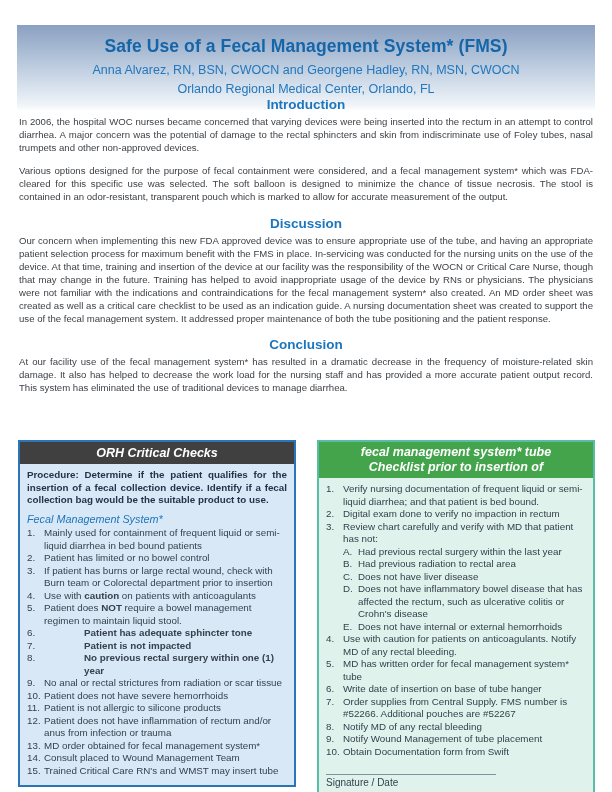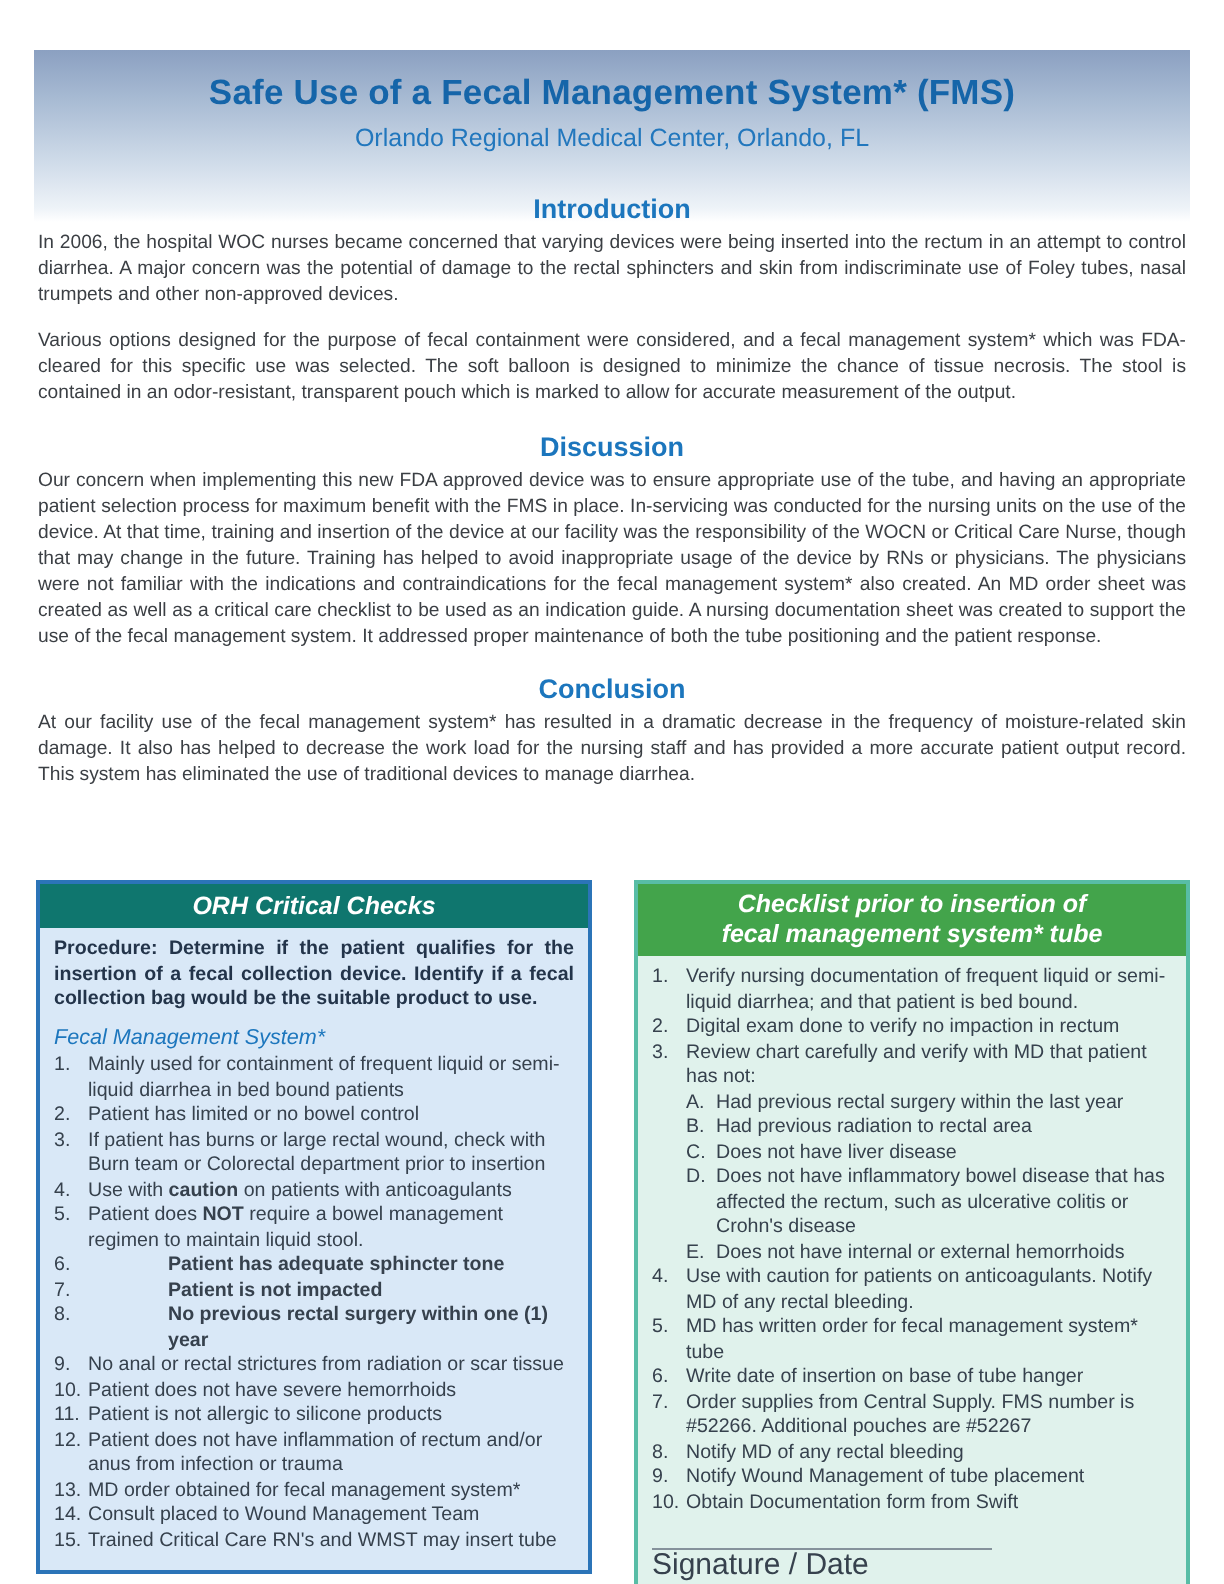--- a/index.html
+++ b/index.html
@@ -33,45 +33,46 @@
   .panels-row{
     position:absolute;left:18px;top:440px;width:577px;display:flex;
     justify-content:space-between;align-items:flex-start;
   }
   .panel{width:278px;box-sizing:border-box;}
   .panel.orh{border:2px solid #2b74b8;background:#d9e8f7;}
   .panel.checklist{border:2px solid #58bda6;background:#e0f2ec;}
   .panel-header{
     text-align:center;font-style:italic;font-weight:bold;color:#ffffff;font-size:12.5px;
   }
-  .panel.orh .panel-header{background:#0f766e;padding:4px 0 4px 0;}
+  .panel.orh .panel-header{background:#404040;padding:4px 0 4px 0;}
   .panel.checklist .panel-header{background:#43a44b;padding:3px 0 4px 0;line-height:14.5px;}
   .panel-body{padding:5px 7px 8px 7px;font-size:9.8px;line-height:12.5px;color:#36414d;}
   .procedure-text{font-weight:bold;color:#23344a;margin:0 0 6px 0;text-align:justify;}
   .fms-subheading{
     font-style:italic;font-weight:normal;color:#1c76bd;font-size:10.8px;margin:0 0 2px 0;
   }
   .chk-list{list-style:none;margin:0;padding:0;}
   .chk-item{display:flex;align-items:flex-start;}
   .chk-item .num{flex:0 0 17px;}
   .chk-item .txt{flex:1;}
   .chk-item .txt.b{font-weight:bold;padding-left:40px;}
   .sublist{margin-top:0;}
   .chk-item.sub .num{flex:0 0 15px;}
   .signature-block{margin-top:16px;}
   .signature-line{width:170px;border-top:1px solid #85929b;margin-bottom:2px;}
-  .signature-label{font-size:15px;color:#36414d;}
+  .signature-label{font-size:10px;color:#36414d;}
 </style>
 </head>
 <body>
 
 <div class="page">
 
   <div class="header-band">
     <h1 class="page-title">Safe Use of a Fecal Management System* (FMS)</h1>
+    <div class="authors-line">Anna Alvarez, RN, BSN, CWOCN and Georgene Hadley, RN, MSN, CWOCN</div>
     <div class="institution-line">Orlando Regional Medical Center, Orlando, FL</div>
   </div>
 
   <div class="sections">
     <h2 class="section-heading">Introduction</h2>
     <p class="body-par">In 2006, the hospital WOC nurses became concerned that varying devices were being inserted into the rectum in an attempt to control diarrhea.  A major concern was the potential of damage to the rectal sphincters and skin from indiscriminate use of Foley tubes, nasal trumpets and other non-approved devices.</p>
     <p class="body-par">Various options designed for the purpose of fecal containment were considered, and a fecal management system* which was FDA-cleared for this specific use was selected. The soft balloon is designed to minimize the chance of tissue necrosis. The stool is contained in an odor-resistant, transparent pouch which is marked to allow for accurate measurement of the output.</p>
 
     <h2 class="section-heading spaced">Discussion</h2>
     <p class="body-par">Our concern when implementing this new FDA approved device was to ensure appropriate use of the tube, and having an appropriate patient selection process for maximum benefit with the FMS in place.  In-servicing was conducted for the nursing units on the use of the device. At that time, training and insertion of the device at our facility was the responsibility of the WOCN or Critical Care Nurse, though that may change in the future. Training has helped to avoid inappropriate usage of the device by RNs or physicians. The physicians were not familiar with the indications and contraindications for the fecal management system* also created. An MD order sheet was created as well as a critical care checklist to be used as an indication guide. A nursing documentation sheet was created to support the use of the fecal management system. It addressed proper maintenance of both the tube positioning and the patient response.</p>
@@ -147,22 +148,22 @@
             <li class="chk-item">
               <span class="num">15.</span>
               <span class="txt"><span>Trained Critical Care RN's and WMST may insert tube</span></span>
             </li>
           </ol>
       </div>
     </div>
 
     <div class="panel checklist">
       <div class="panel-header">
+        <div>fecal management system* tube</div>
         <div>Checklist prior to insertion of</div>
-        <div>fecal management system* tube</div>
       </div>
       <div class="panel-body">
         <ol class="chk-list" id="insertion-list">
             <li class="chk-item">
               <span class="num">1.</span>
               <span class="txt"><span>Verify nursing documentation of frequent liquid or semi-liquid diarrhea; and that patient is bed bound.</span></span>
             </li>
             <li class="chk-item">
               <span class="num">2.</span>
               <span class="txt"><span>Digital exam done to verify no impaction in rectum</span></span>

